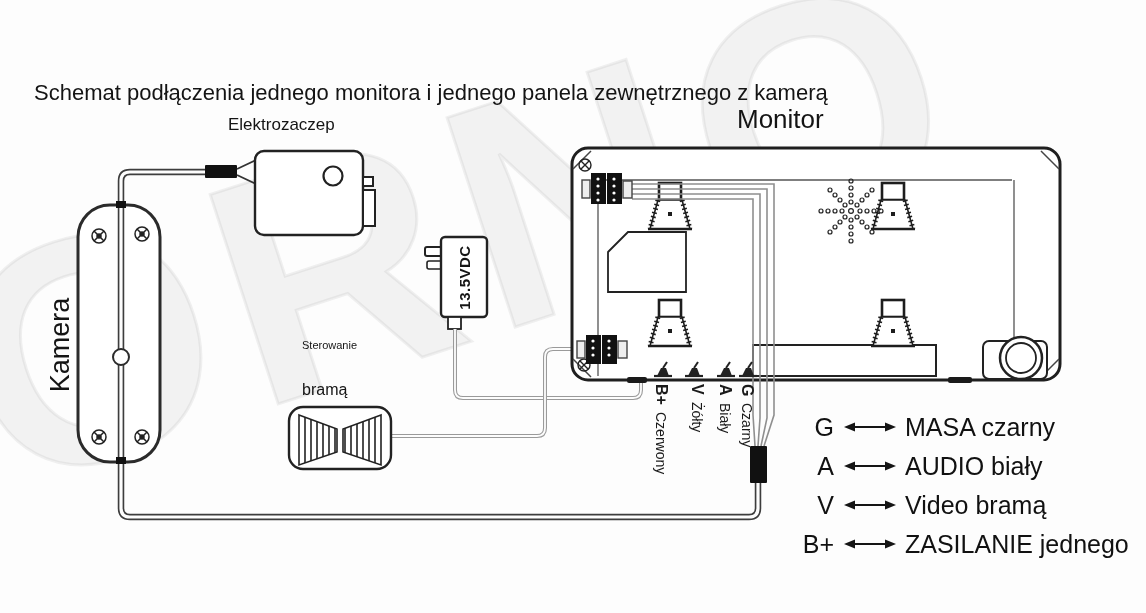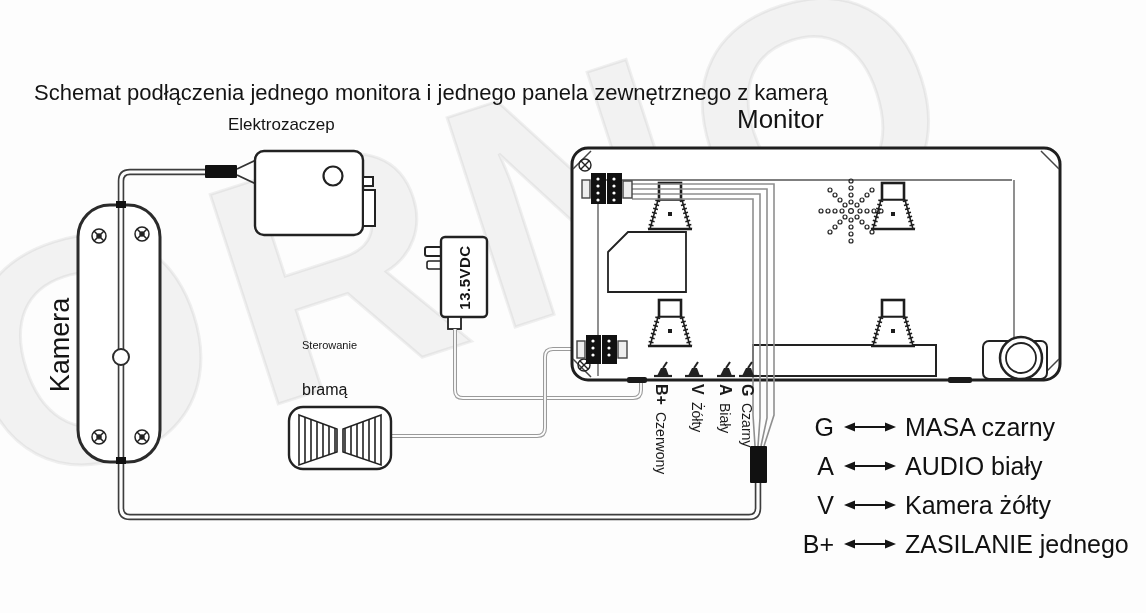--- a/index.html
+++ b/index.html
@@ -287,21 +287,21 @@
         </svg>
       <span class="lmeaning">AUDIO biały</span>
     </div>
     <div class="legend-row">
       <span class="lpin">V</span>
       <svg class="arrow-icon" width="52" height="16">
           <line x1="9" y1="8" x2="43" y2="8" stroke="#151515" stroke-width="1.8"></line>
           <polygon points="0,8 11,3.5 11,12.5" fill="#151515"></polygon>
           <polygon points="52,8 41,3.5 41,12.5" fill="#151515"></polygon>
         </svg>
-      <span class="lmeaning">Kamera żółty</span>
+      <span class="lmeaning">Video bramą</span>
     </div>
     <div class="legend-row">
       <span class="lpin">B+</span>
       <svg class="arrow-icon" width="52" height="16">
           <line x1="9" y1="8" x2="43" y2="8" stroke="#151515" stroke-width="1.8"></line>
           <polygon points="0,8 11,3.5 11,12.5" fill="#151515"></polygon>
           <polygon points="52,8 41,3.5 41,12.5" fill="#151515"></polygon>
         </svg>
       <span class="lmeaning">ZASILANIE jednego</span>
     </div>

